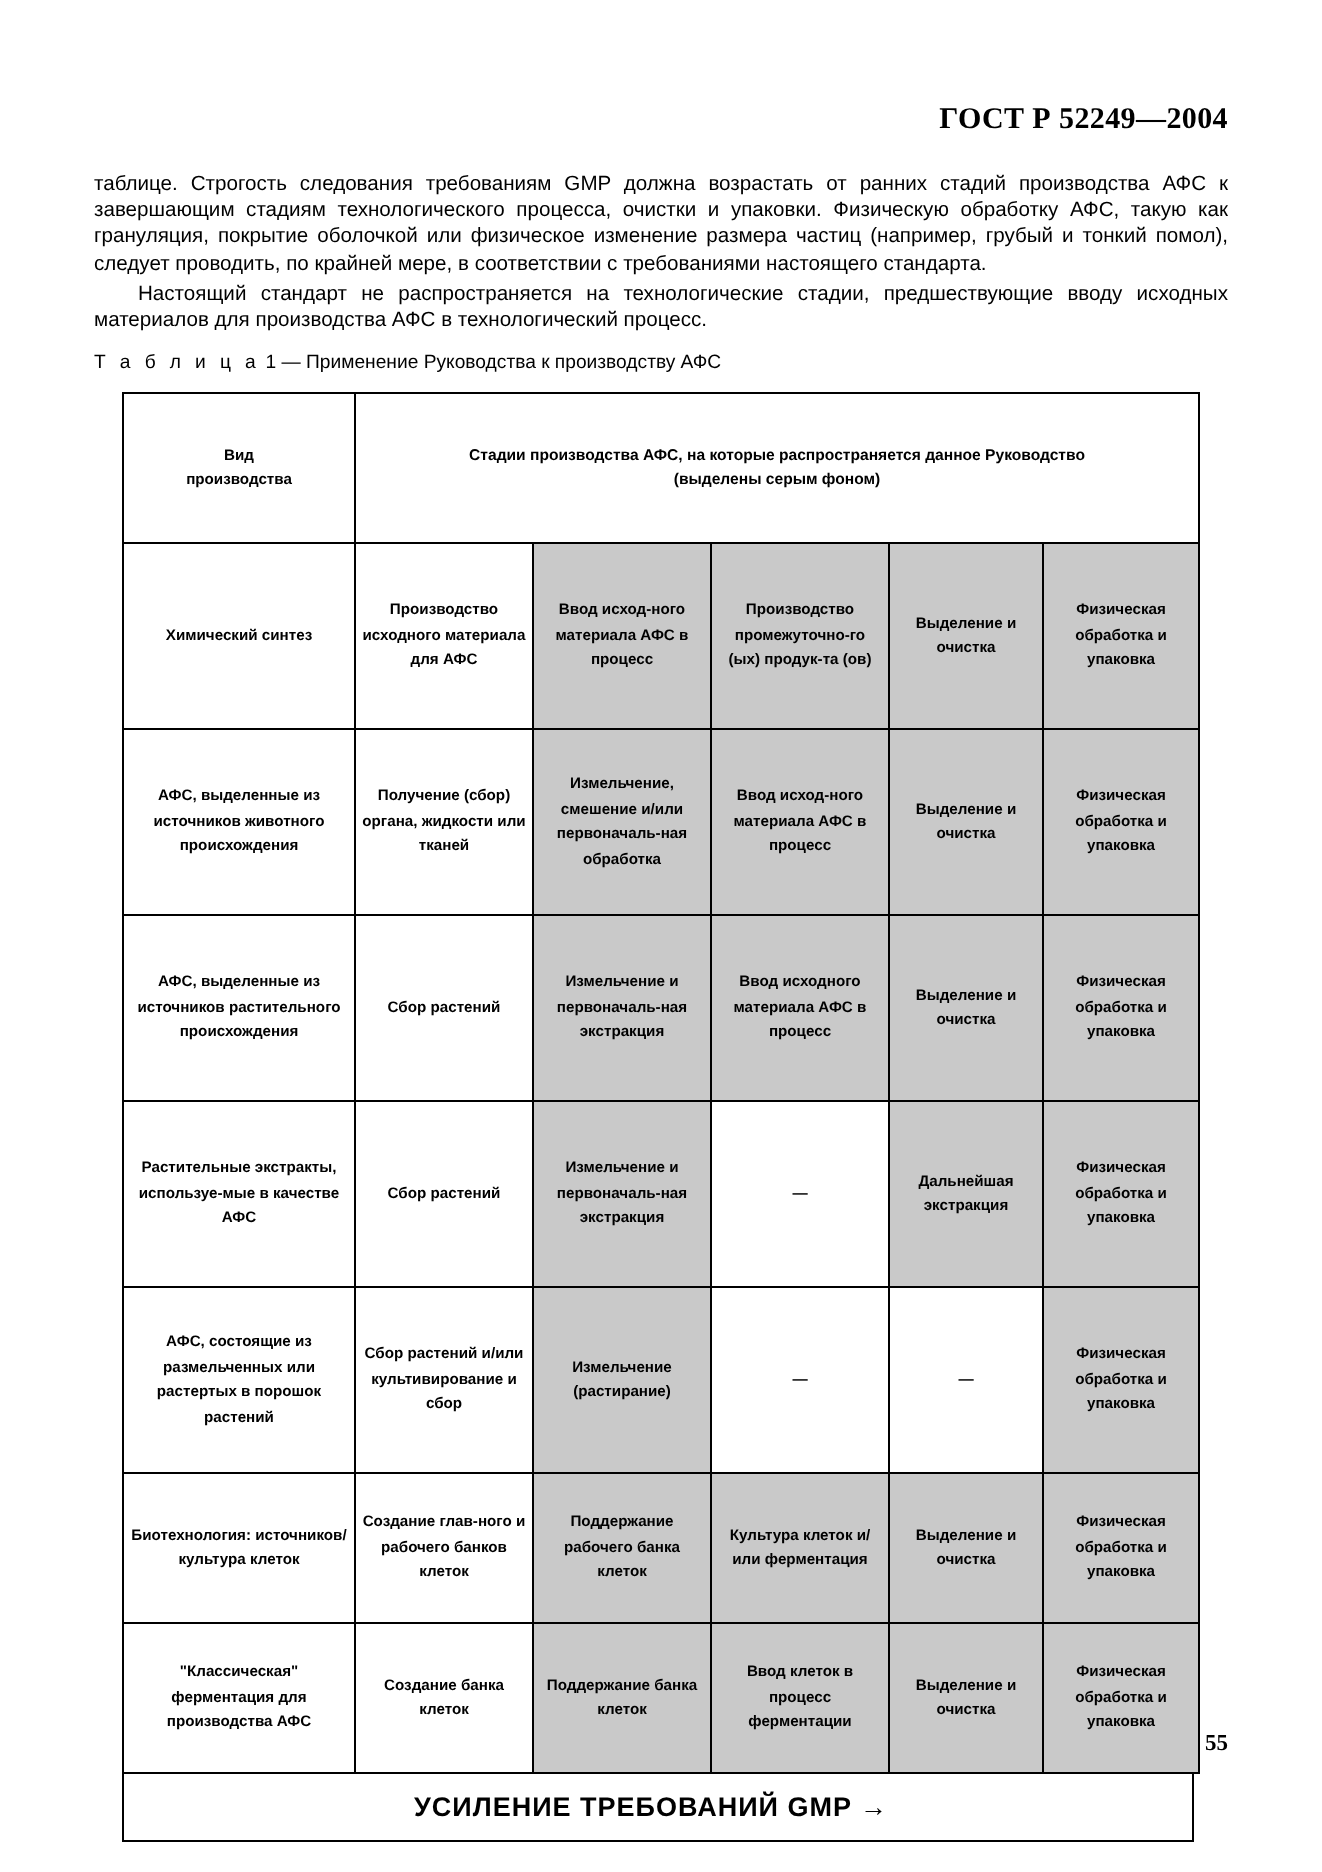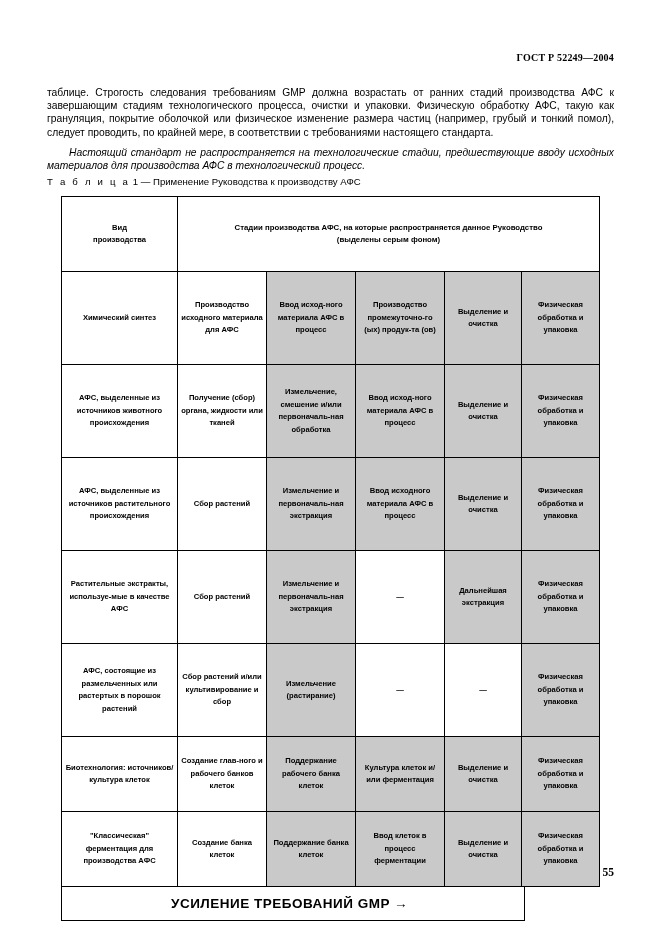--- a/index.html
+++ b/index.html
@@ -20,40 +20,39 @@
     left: 0; top: 0;
     width: 661px;
     height: 936px;
   }
   .header-std {
     position: absolute;
     right: 47px;
     top: 52px;
     font-family: "Liberation Serif", serif;
     font-weight: bold;
-    font-size: 10px;
+    font-size: 15px;
     letter-spacing: 0.2px;
     white-space: nowrap;
   }
   .body-text {
     position: absolute;
     left: 47px;
     top: 86px;
     width: 567px;
     font-size: 10.3px;
     line-height: 13.2px;
     text-align: justify;
   }
   .body-text p {
     margin: 0 0 0 0;
   }
   .body-text p.indent {
     text-indent: 22px;
-    margin-top: 7px;
-    font-style: italic;
+    margin-top: 2px;
   }
   .table-caption {
     position: absolute;
     left: 47px;
     top: 176px;
     font-size: 9.6px;
     white-space: nowrap;
   }
   .table-caption .spaced {
     letter-spacing: 2.2px;
@@ -96,21 +95,21 @@
     height: 66px;
   }
   .dash {
     font-size: 14px;
     font-weight: bold;
     line-height: 12px;
   }
   .footer-band {
     position: absolute;
     left: 61px;
-    width: 464px;
+    width: 536px;
     border: 1px solid #000;
     border-top: none;
     text-align: center;
     font-weight: bold;
     font-size: 13.5px;
     letter-spacing: 0.5px;
     padding: 9px 7px 9px 0;
     box-sizing: border-box;
   }
   .page-number {

